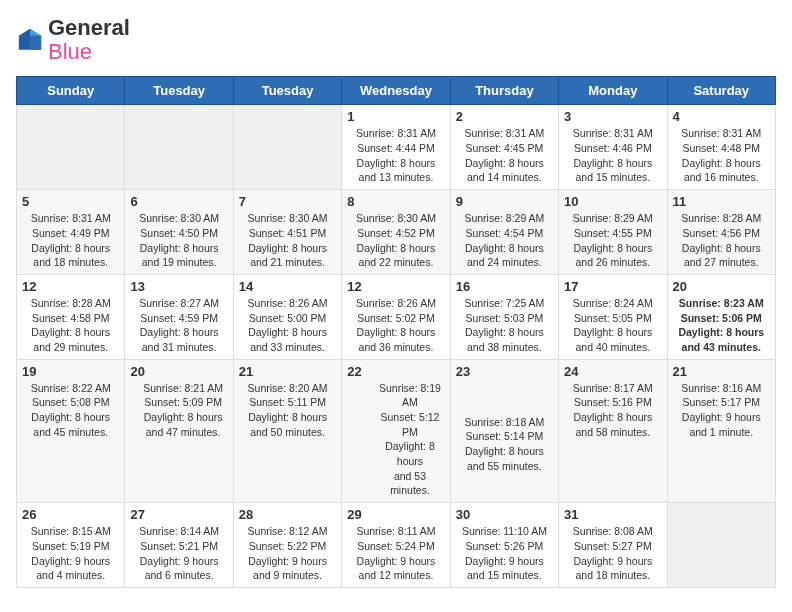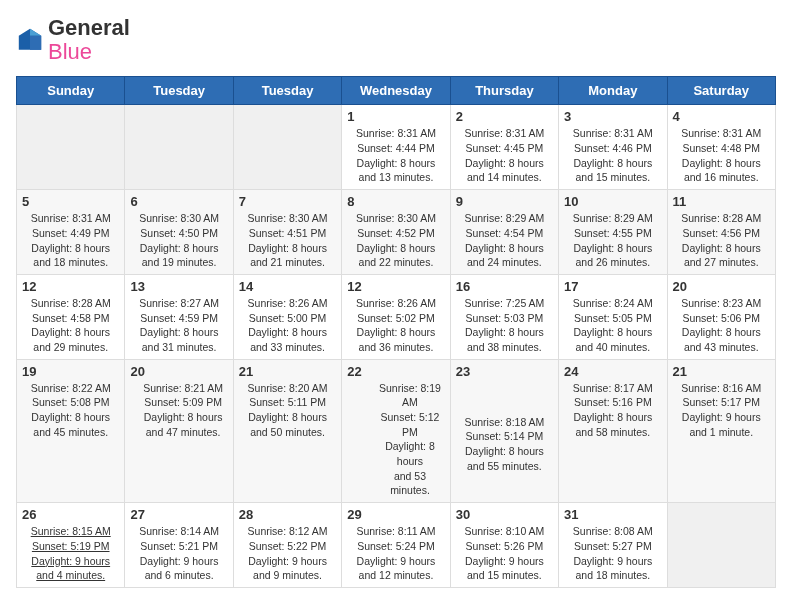--- a/index.html
+++ b/index.html
@@ -249,21 +249,21 @@
         </td>
         <td>
           <div class="day-number">17</div>
           <div class="day-info" style="white-space: pre-line;">Sunrise: 8:24 AM
 Sunset: 5:05 PM
 Daylight: 8 hours
 and 40 minutes.</div>
         </td>
         <td>
           <div class="day-number">20</div>
-          <div class="day-info" style="white-space: pre-line;">Sunrise: 8:23 AM
+          <div class="day-info" style="white-space: pre-line; font-weight: bold;">Sunrise: 8:23 AM
 Sunset: 5:06 PM
 Daylight: 8 hours
 and 43 minutes.</div>
         </td>
       </tr>
       <tr>
         <td>
           <div class="day-number">19</div>
           <div class="day-info" style="white-space: pre-line;">Sunrise: 8:22 AM
 Sunset: 5:08 PM
@@ -309,21 +309,21 @@
           <div class="day-number">21</div>
           <div class="day-info" style="white-space: pre-line;">Sunrise: 8:16 AM
 Sunset: 5:17 PM
 Daylight: 9 hours
 and 1 minute.</div>
         </td>
       </tr>
       <tr>
         <td>
           <div class="day-number">26</div>
-          <div class="day-info" style="white-space: pre-line; text-decoration: underline;">Sunrise: 8:15 AM
+          <div class="day-info" style="white-space: pre-line;">Sunrise: 8:15 AM
 Sunset: 5:19 PM
 Daylight: 9 hours
 and 4 minutes.</div>
         </td>
         <td>
           <div class="day-number">27</div>
           <div class="day-info" style="white-space: pre-line;">Sunrise: 8:14 AM
 Sunset: 5:21 PM
 Daylight: 9 hours
 and 6 minutes.</div>
@@ -337,21 +337,21 @@
         </td>
         <td>
           <div class="day-number">29</div>
           <div class="day-info" style="white-space: pre-line;">Sunrise: 8:11 AM
 Sunset: 5:24 PM
 Daylight: 9 hours
 and 12 minutes.</div>
         </td>
         <td>
           <div class="day-number">30</div>
-          <div class="day-info" style="white-space: pre-line;">Sunrise: 8:10 AM
+          <div class="day-info" style="white-space: pre-line;">Sunrise: 11:10 AM
 Sunset: 5:26 PM
 Daylight: 9 hours
 and 15 minutes.</div>
         </td>
         <td>
           <div class="day-number">31</div>
           <div class="day-info" style="white-space: pre-line;">Sunrise: 8:08 AM
 Sunset: 5:27 PM
 Daylight: 9 hours
 and 18 minutes.</div>

